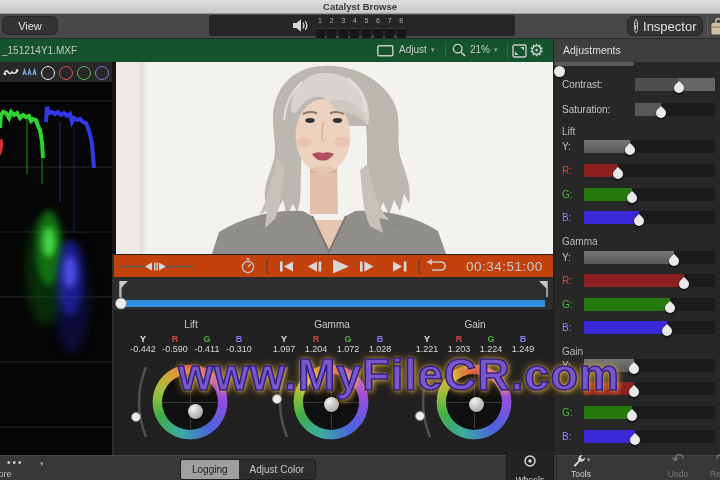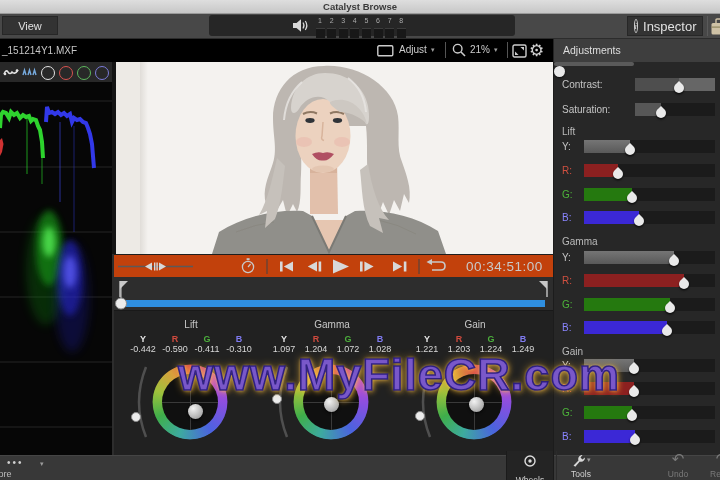--- a/index.html
+++ b/index.html
@@ -11,31 +11,31 @@
   .abs{position:absolute;}
 
   
   .titlebar{left:0;top:0;width:720px;height:13px;
     background:linear-gradient(#dedede,#c7c7c7);border-bottom:1px solid #9a9a9a;
     display:flex;align-items:center;justify-content:center;
     font-size:9.5px;font-weight:bold;color:#3a3a3a;}
 
   
   .toolbar{left:0;top:14px;width:720px;height:24px;background:#484848;border-bottom:1px solid #2c2c2c;}
-  .tool-btn{position:absolute;background:#333;border:1px solid #272727;border-radius:0;
+  .tool-btn{position:absolute;background:#333;border:1px solid #272727;border-radius:6px;
     color:#e0e0e0;font-size:11px;display:flex;align-items:center;justify-content:center;}
   .audio-panel{position:absolute;left:209px;top:1px;width:306px;height:21px;background:#262626;border-radius:3px;}
   .ch-col{position:absolute;top:2px;width:10px;text-align:center;}
   .ch-num{font-size:7px;color:#ababab;line-height:7px;display:block;}
   .ch-block{margin-top:1px;width:9px;height:9px;background:#181818;border-top:1px solid #3c3c3c;display:inline-block;}
   .icircle{width:12px;height:12px;border:1.2px solid #ccc;border-radius:50%;display:flex;align-items:center;justify-content:center;
     font-family:"Liberation Serif",serif;font-style:italic;font-size:9px;color:#ddd;margin-right:5px;}
 
   
-  .subbar{left:0;top:39px;width:720px;height:23px;background:#000000;border-bottom:1px solid #2b2b2b;}
+  .subbar{left:0;top:39px;width:720px;height:23px;background:#14532d;border-bottom:1px solid #2b2b2b;}
   .subbar .sep{position:absolute;top:3px;width:1px;height:16px;background:#555;}
   .sub-label{position:absolute;top:5px;font-size:10px;color:#cccccc;}
   .caret{position:absolute;top:7px;font-size:7px;color:#9c9c9c;}
   .filename{position:absolute;left:2px;top:6px;font-size:10px;color:#c6c6c6;}
   .gear{position:absolute;left:529px;top:0px;font-size:17px;color:#d0d0d0;line-height:23px;}
 
   
   .scope-head{left:0;top:62px;width:112px;height:20px;background:#282828;}
   .scope-circle{position:absolute;top:3.5px;width:12px;height:12px;border-radius:50%;border:1.6px solid;}
   .scope-body{left:0;top:82px;width:112px;height:373px;background:#060606;}
@@ -513,20 +513,24 @@
     </svg>
   </div>
 
 <div class="abs bottombar">
   <div>
     <span class="abs" style="left:7px;top:1px;font-size:10px;color:#cfcfcf;letter-spacing:2px;">•••</span>
     <span class="abs caret" style="left:40px;top:4px;">▾</span>
     <span class="abs" style="left:-9px;top:13px;font-size:9px;color:#bdbdbd;">More</span>
   </div>
 
+  <div class="mode-tabs" id="mode-tabs">
+      <div class="mode-tab active">Logging</div>
+      <div class="mode-tab inactive">Adjust Color</div>
+    </div>
 
   <div class="abs" style="left:506px;top:-5px;width:46px;height:30px;background:#242424;border-left:1px solid #1b1b1b;border-right:1px solid #1b1b1b;">
     <svg class="abs" style="left:16px;top:3px;" width="14" height="14" viewBox="0 0 14 14">
       <circle cx="7" cy="7" r="5" stroke="#dddddd" stroke-width="1.4" fill="none"></circle>
       <circle cx="7" cy="7" r="1.7" fill="#dddddd"></circle>
     </svg>
     <div class="abs bb-small" style="left:0;right:0;top:18px;margin-top:6px;">Wheels</div>
   </div>
 
   <div class="abs" style="left:559px;top:-5px;width:44px;height:30px;">

